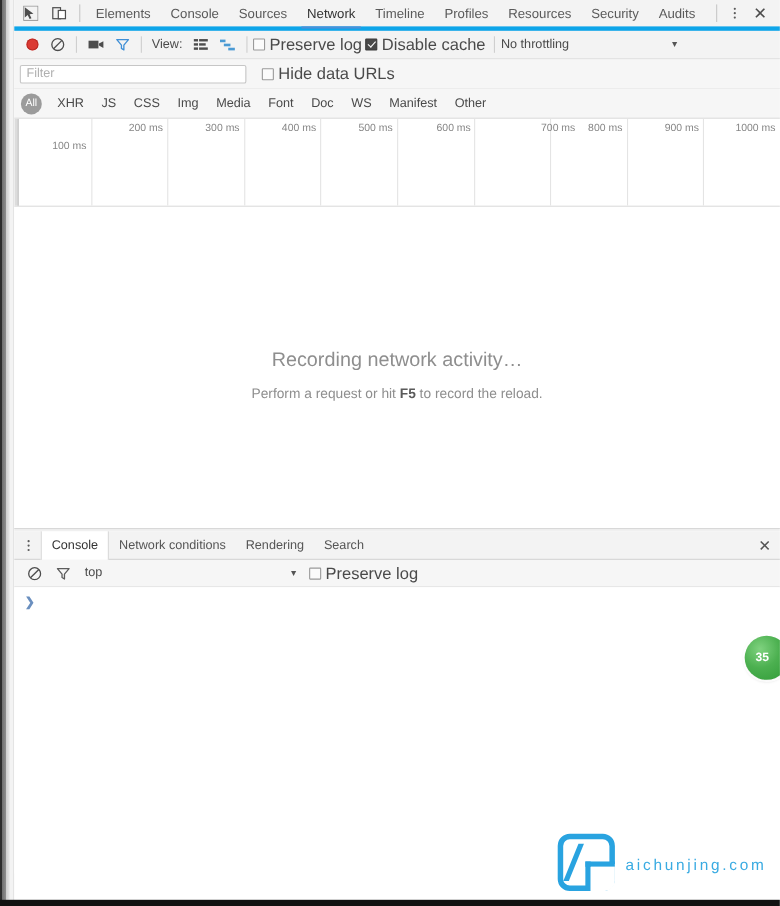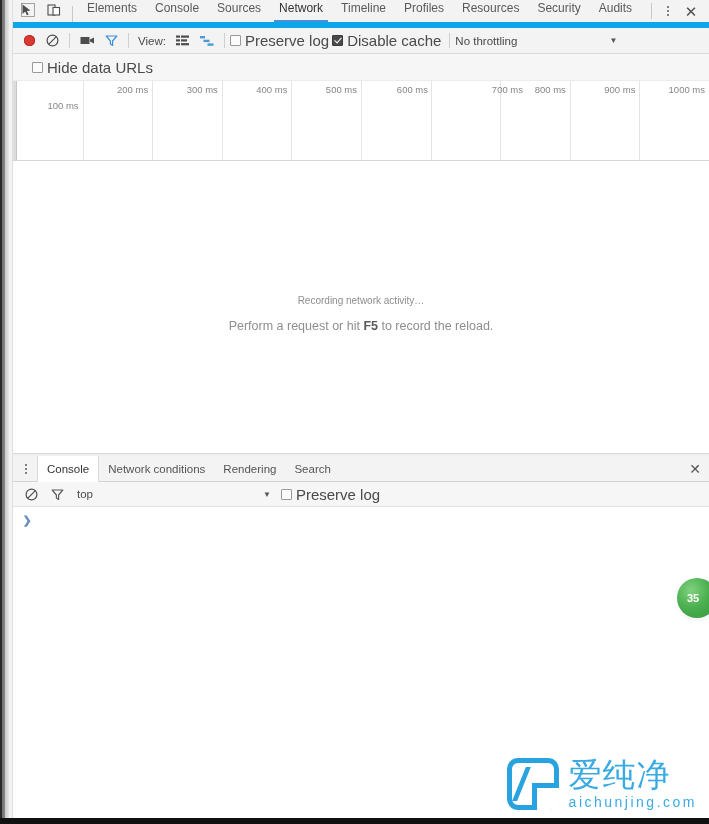--- a/index.html
+++ b/index.html
@@ -31,22 +31,22 @@
   .devtools {
     position: absolute; left: 13px; top: 0; right: 0; bottom: 6px;
     background: #ffffff;
   }
 
   
   .tabbar {
     position: relative;
     height: 28px;
     background: #f3f3f3;
-    border-bottom: 6px solid #0ea5e9;
-    display: flex; align-items: flex-end;
+    border-bottom: 4px solid #0ea5e9;
+    display: flex; align-items: center;
     padding-left: 2px;
   }
   .tb-icon {
     width: 26px; height: 24px;
     display: flex; align-items: center; justify-content: center;
     cursor: pointer;
   }
   .tb-sep {
     width: 1px; height: 16px; background: #c8c8c8; margin: 0 5px;
   }
@@ -171,21 +171,21 @@
 
   
   .reqpanel {
     position: relative;
     height: 292px;
     background: #ffffff;
     display: flex; flex-direction: column;
     align-items: center; justify-content: center;
     gap: 13px;
   }
-  .msg1 { font-size: 10px; color: #8e8e8e; margin-top: 14px; }
+  .msg1 { font-size: 18px; color: #8e8e8e; margin-top: 14px; }
   .msg2 { font-size: 12.5px; color: #8e8e8e; }
   .msg2 b { color: #5a5a5a; font-weight: bold; }
 
   
   .drawer-split {
     height: 3px; background: #f0f0f0; border-top: 1px solid #d8d8d8;
   }
   .drawer-tabs {
     height: 26px; background: #f3f3f3; border-bottom: 1px solid #d2d2d2;
     display: flex; align-items: center; padding-left: 2px;
@@ -382,26 +382,40 @@
         <span class="lbl">Disable cache</span>
       </label>
       <div class="vsep"></div>
       <div class="throttle">
         <span>No throttling</span>
         <span class="caret">▼</span>
       </div>
     </div>
 
     <div class="filterbar">
+      <input class="filter-input" type="text" placeholder="Filter" style="">
       <label class="chk hide-urls">
         <span class="box"></span>
         <span class="lbl">Hide data URLs</span>
       </label>
     </div>
 
+    <div class="typebar">
+      <div class="chip all">All</div>
+      <div class="chip">XHR</div>
+      <div class="chip">JS</div>
+      <div class="chip">CSS</div>
+      <div class="chip">Img</div>
+      <div class="chip">Media</div>
+      <div class="chip">Font</div>
+      <div class="chip">Doc</div>
+      <div class="chip">WS</div>
+      <div class="chip">Manifest</div>
+      <div class="chip">Other</div>
+    </div>
 
     <div class="overview">
       <div class="ov-left-handle"></div>
       <div class="ov-grid" id="ov-grid">
           <div class="ov-div" style="left: 69.6px;"></div>
           <div class="ov-label" style="left: 69.6px; margin-top: 16px;">100 ms</div>
           <div class="ov-div" style="left: 139.2px;"></div>
           <div class="ov-label" style="left: 139.2px;">200 ms</div>
           <div class="ov-div" style="left: 208.8px;"></div>
           <div class="ov-label" style="left: 208.8px;">300 ms</div>
@@ -481,18 +495,17 @@
 
   <div class="bottom-black"></div>
 
   <div class="green-badge">
     <span>35</span>
   </div>
 
   <div class="watermark">
     <div class="wm-logo"></div>
     <div class="wm-text">
-      <div class="wm-cn">爱纯净</div>
       <div class="wm-en">aichunjing.com</div>
     </div>
   </div>
 
 </div>
 
 </body></html>

